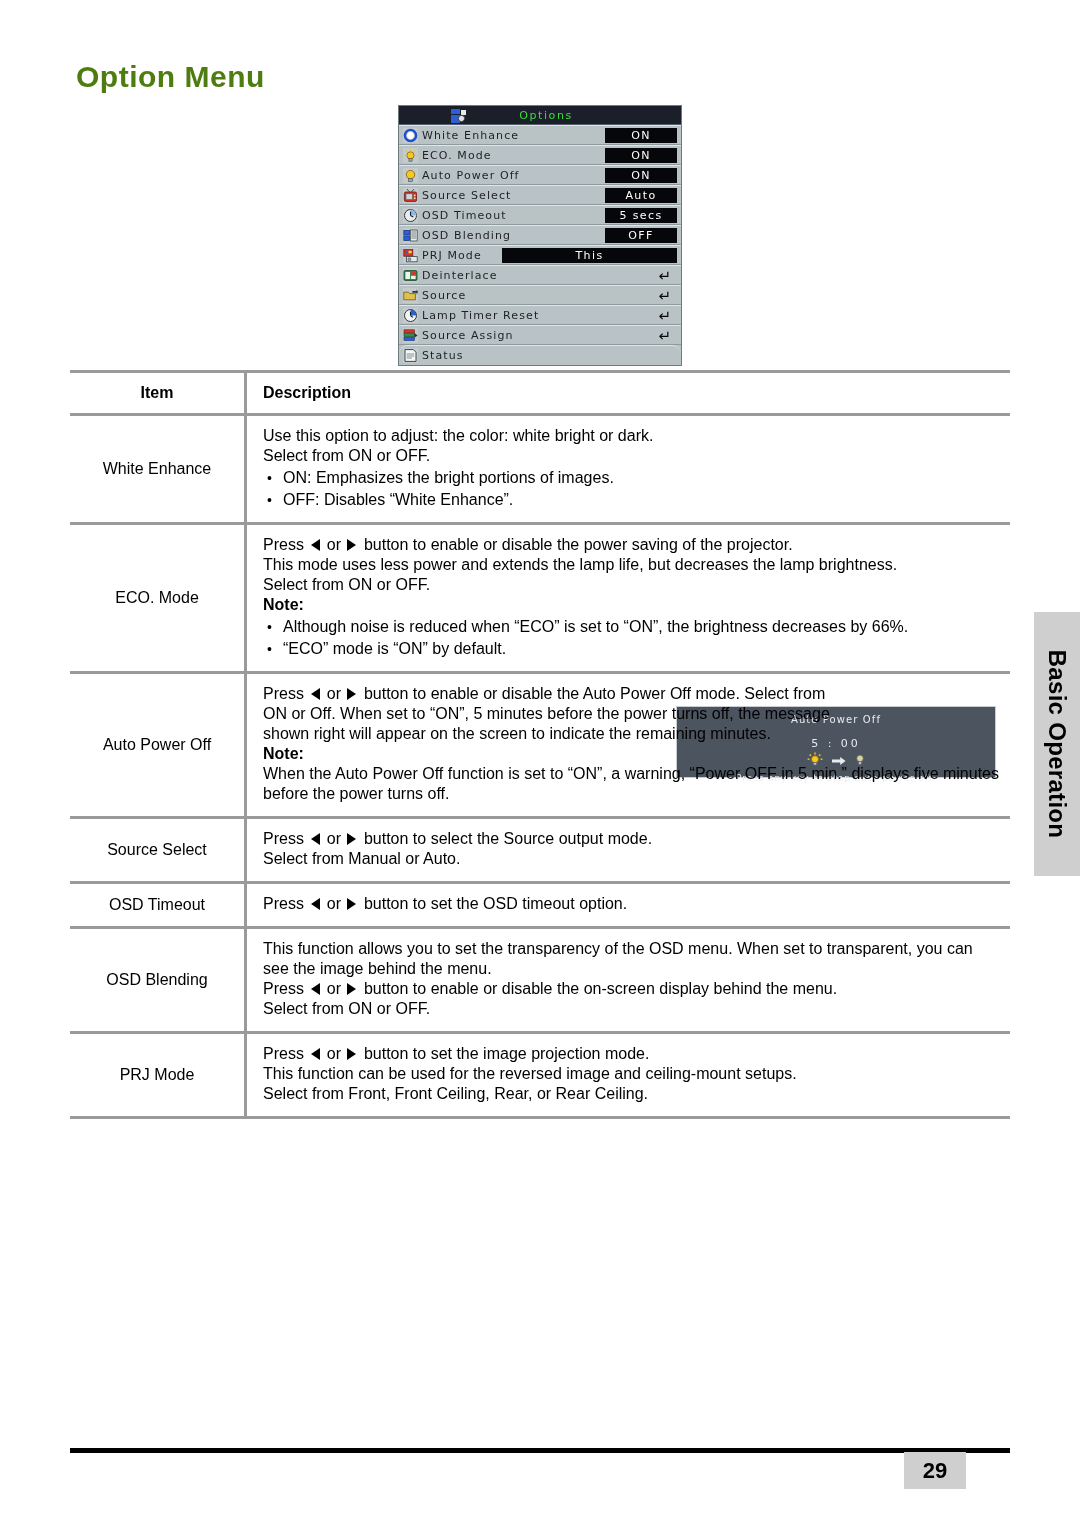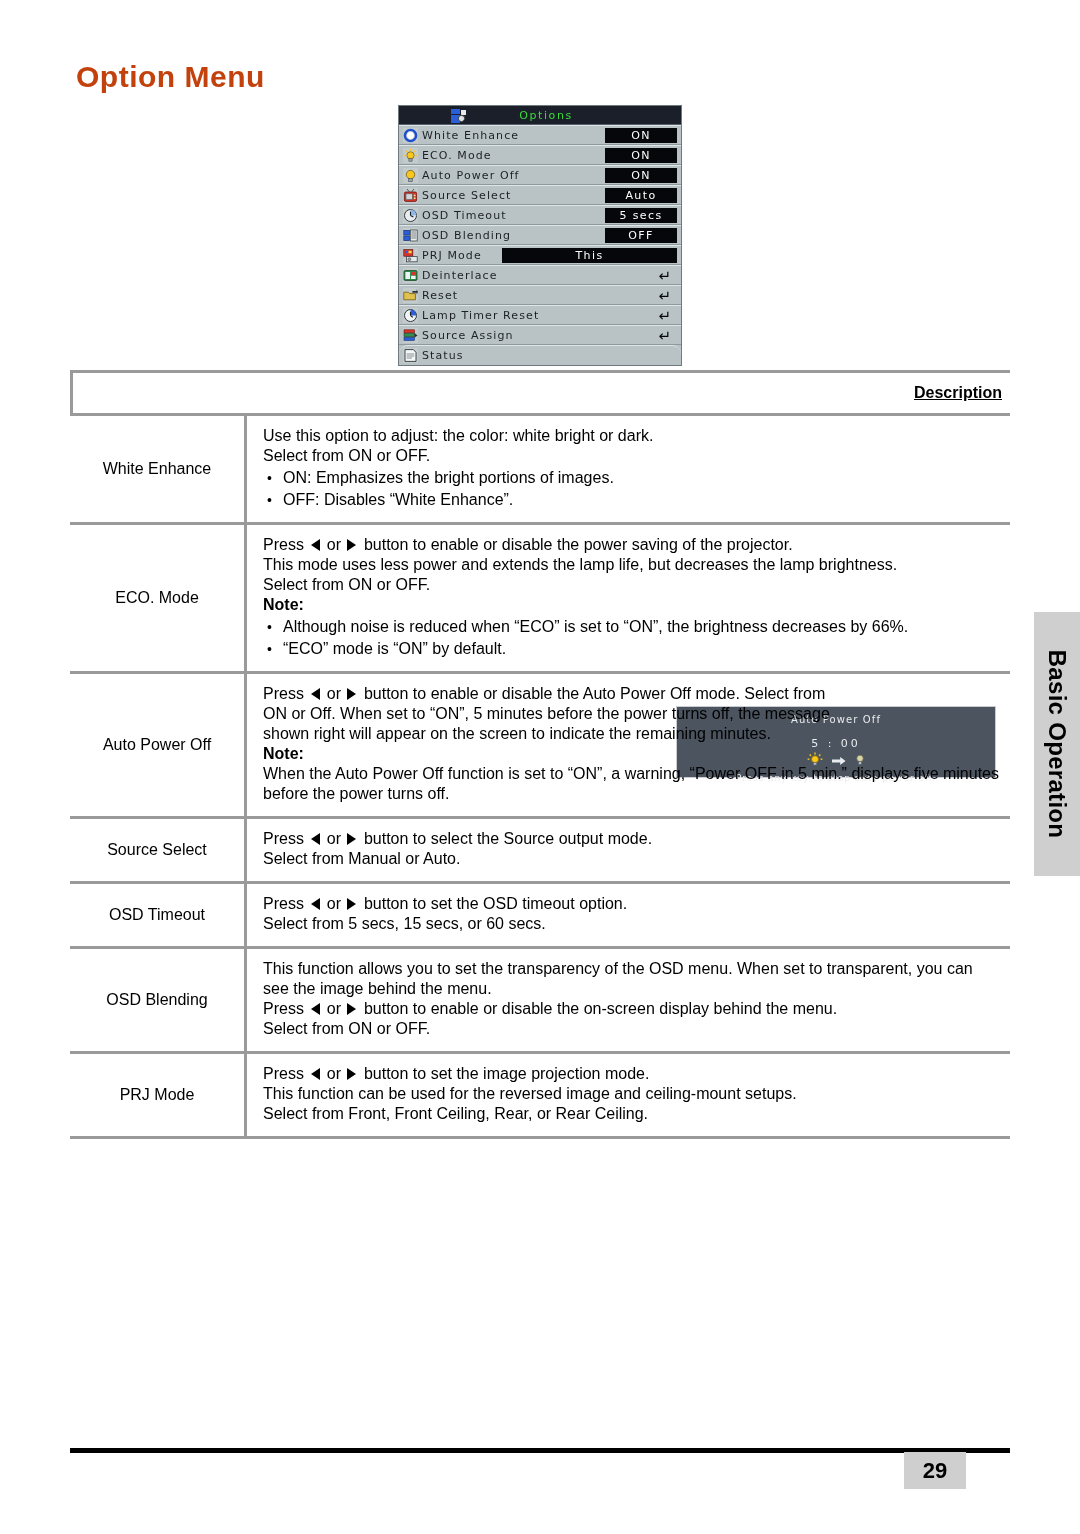--- a/index.html
+++ b/index.html
@@ -17,21 +17,21 @@
   }
 
   
   #page-title {
     position: absolute;
     left: 76px;
     top: 60px;
     font-size: 30px;
     font-weight: bold;
     letter-spacing: 0.5px;
-    color: #c2410c;
+    color: #4d7c0f;
     white-space: nowrap;
   }
 
   
   #side-tab {
     position: absolute;
     left: 1034px;
     top: 612px;
     width: 46px;
     height: 264px;
@@ -208,22 +208,21 @@
     box-sizing: border-box;
     padding: 10px 8px 12px 16px;
     border-left: 3px solid #9a9a9a;
   }
   .header-row .tcol-item,
   .header-row .tcol-desc {
     padding-top: 11px;
     padding-bottom: 11px;
   }
   .header-row .tcol-desc {
-    text-align: right;
-    text-decoration: underline;
+    text-align: left;
   }
   .th {
     font-size: 16px;
     font-weight: bold;
     color: #000;
   }
   .item-label {
     font-size: 16px;
     color: #000;
     text-align: center;
@@ -433,21 +432,21 @@
   </div>
 
   <div class="osd-row">
     <span class="osd-icon">
       <svg width="15" height="15" viewBox="0 0 15 15">
         <rect x="0" y="0" width="15" height="15" fill="#c3cbcd"></rect>
         <path d="M0.8 4.2 H5.4 L6.6 5.6 H12.4 V11.8 H0.8 Z" fill="#e0c14d" stroke="#6d5a12" stroke-width="0.8"></path>
         <path d="M9.4 3 L13.6 3 L13.6 1.2 L15 4 L13.6 6.6 L13.6 4.8 L9.4 4.8 Z" fill="#2f3436"></path>
       </svg>
     </span>
-    <span class="osd-label">Reset</span>
+    <span class="osd-label">Source</span>
     <span class="osd-enter">↵</span>
   </div>
 
   <div class="osd-row">
     <span class="osd-icon">
       <svg width="15" height="15" viewBox="0 0 15 15">
         <rect x="0" y="0" width="15" height="15" fill="#c3cbcd"></rect>
         <circle cx="7.5" cy="7.5" r="6" fill="#f2f5f6" stroke="#2f3436" stroke-width="1"></circle>
         <path d="M7.5 1.6 A6 6 0 0 1 13.4 7.5 L7.5 7.5 Z" fill="#2b5fd9"></path>
         <line x1="7.5" y1="7.5" x2="7.5" y2="3.8" stroke="#1b1f22" stroke-width="1.1"></line>
@@ -517,20 +516,23 @@
       </svg>
     </span>
   </div>
   <div id="apo-note">Press any key to stop auto power off.</div>
 </div>
 
 <div id="spec-table">
   <div class="rule-top"></div>
 
   <div class="trow header-row">
+    <div class="tcol-item">
+      <span class="th">Item</span>
+    </div>
     <div class="tcol-desc">
       <span class="th">Description</span>
     </div>
   </div>
   <div class="rule-mid"></div>
 
   <div class="trow">
     <div class="tcol-item">
       <span class="item-label">White Enhance</span>
     </div>
@@ -592,21 +594,20 @@
     </div>
   </div>
   <div class="rule-mid"></div>
 
   <div class="trow">
     <div class="tcol-item">
       <span class="item-label">OSD Timeout</span>
     </div>
     <div class="tcol-desc">
       <div class="desc-line"><span>Press </span><span class="arrow-l"></span><span> or </span><span class="arrow-r"></span><span> button to set the OSD timeout option.</span></div>
-      <div class="desc-line">Select from 5 secs, 15 secs, or 60 secs.</div>
     </div>
   </div>
   <div class="rule-mid"></div>
 
   <div class="trow">
     <div class="tcol-item">
       <span class="item-label">OSD Blending</span>
     </div>
     <div class="tcol-desc">
       <div class="desc-line wrap">This function allows you to set the transparency of the OSD menu. When set to transparent, you can see the image behind the menu.</div>

